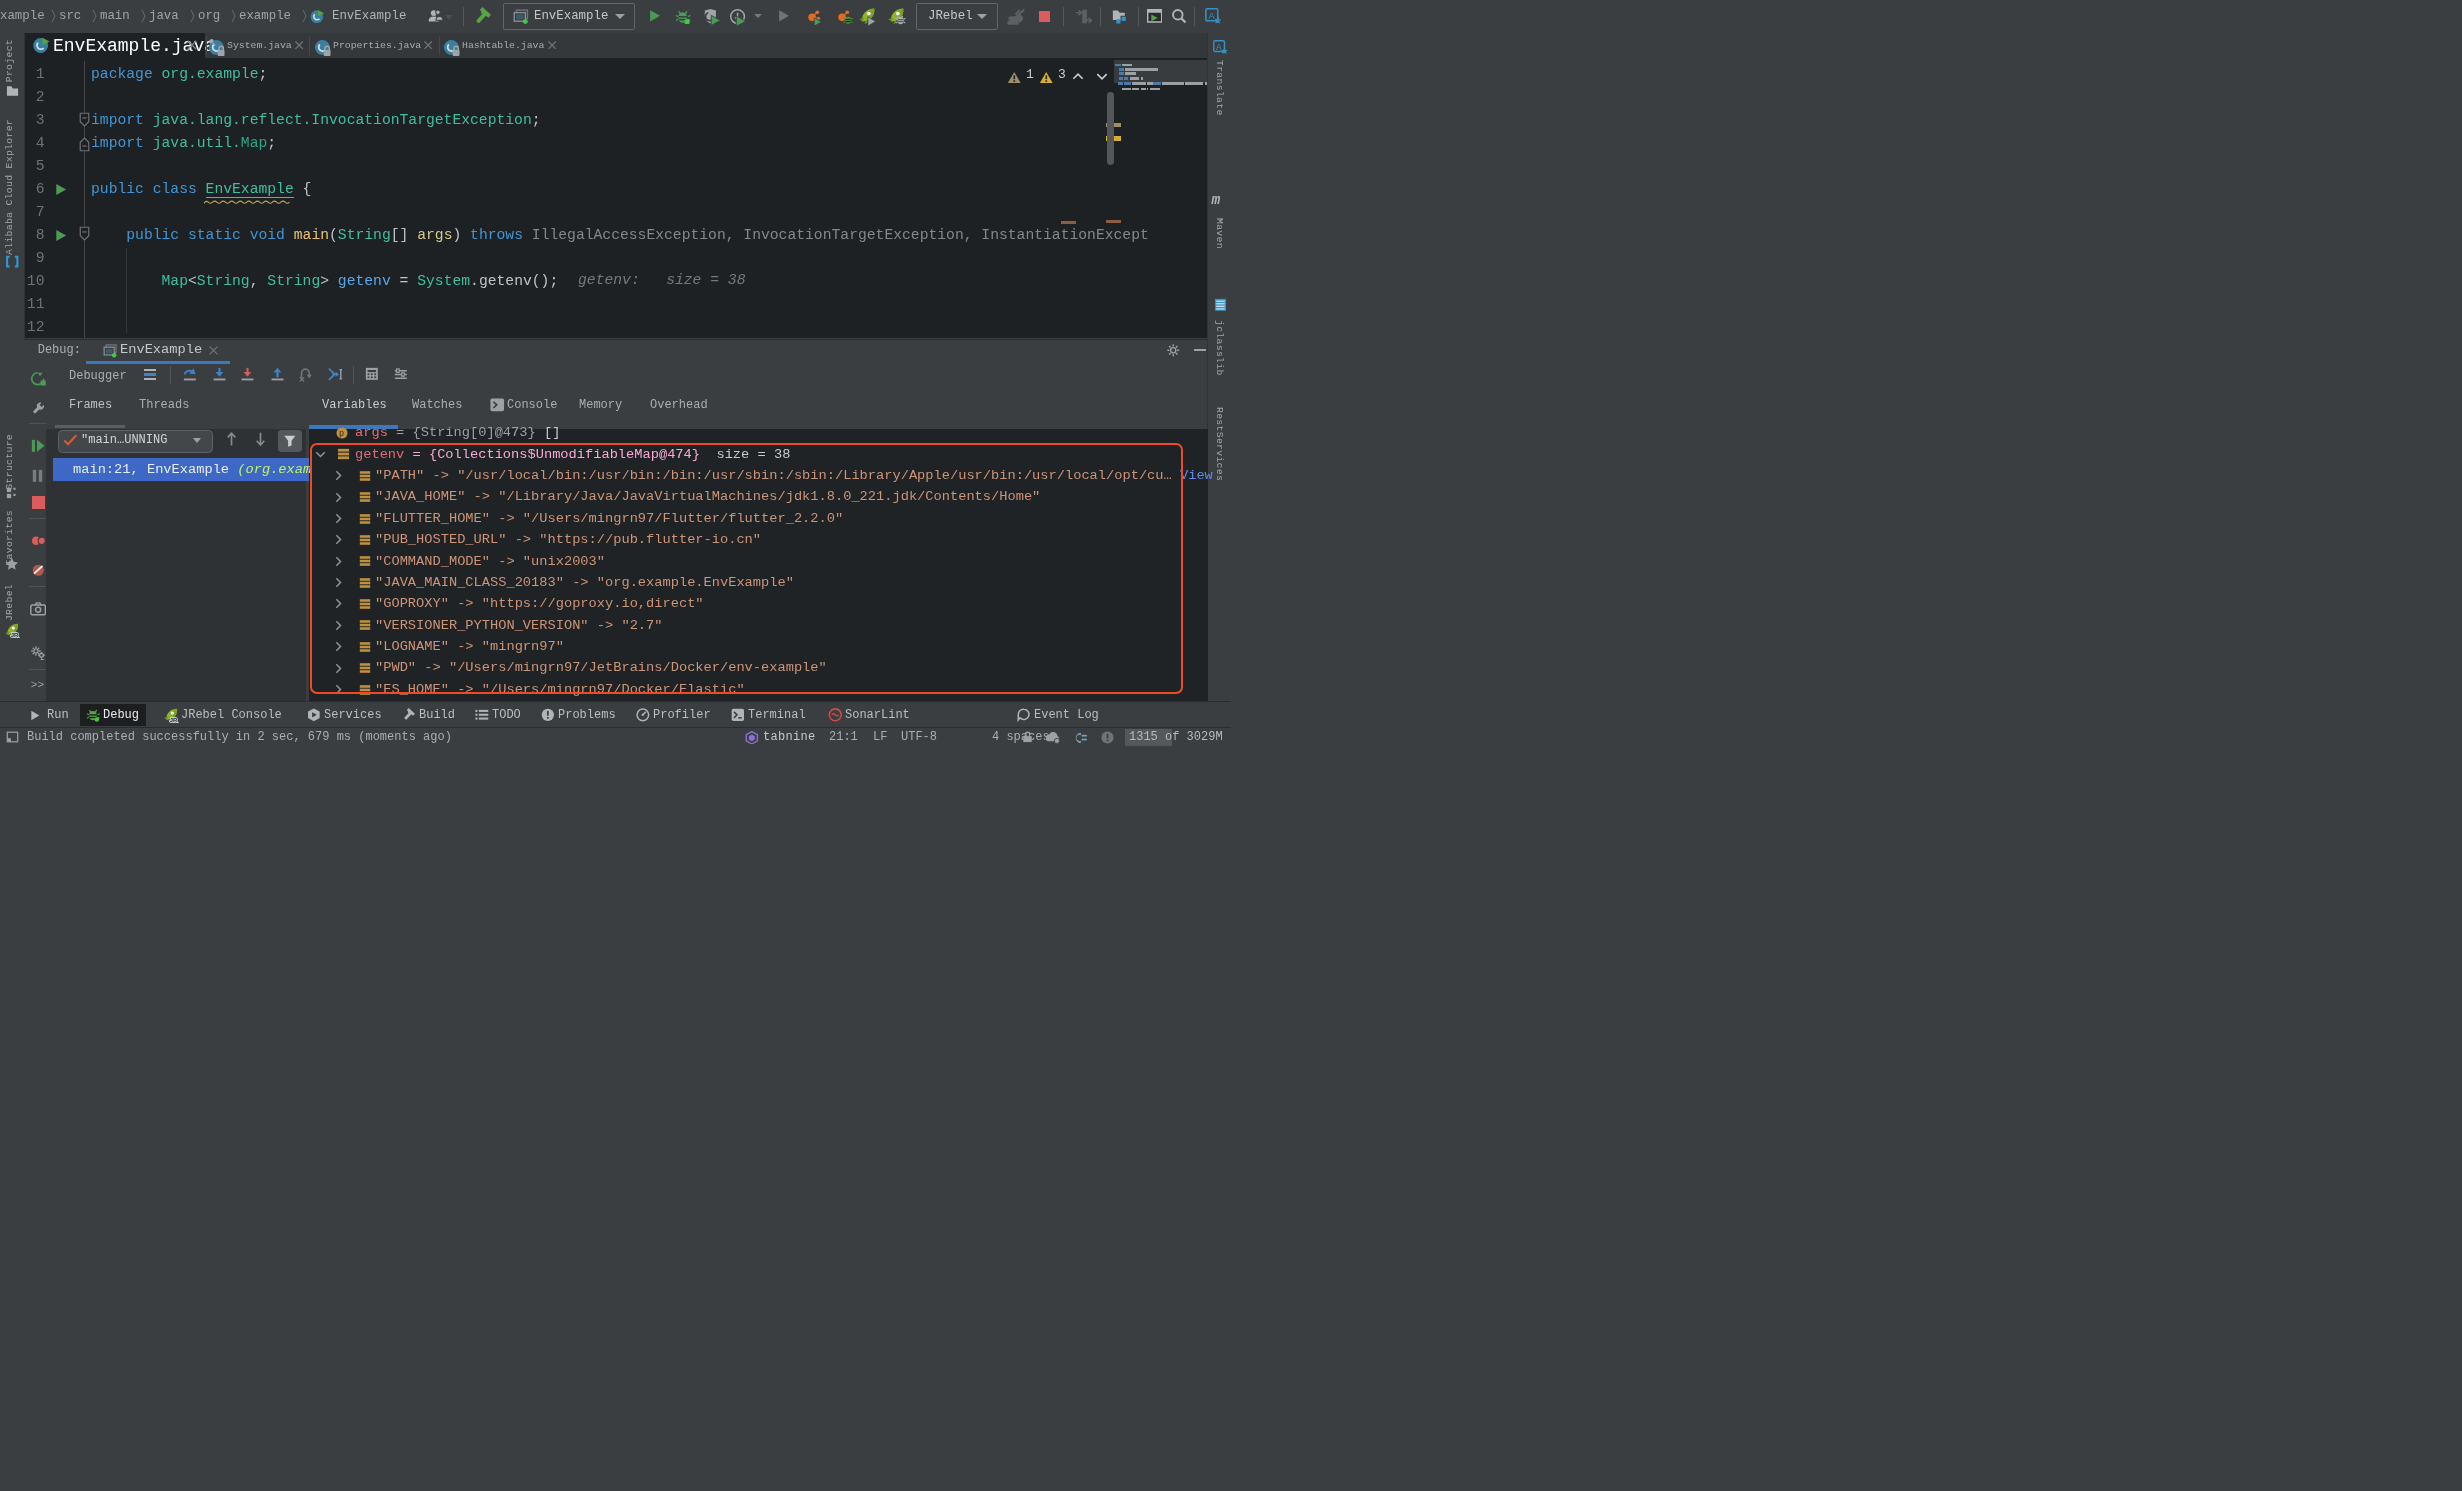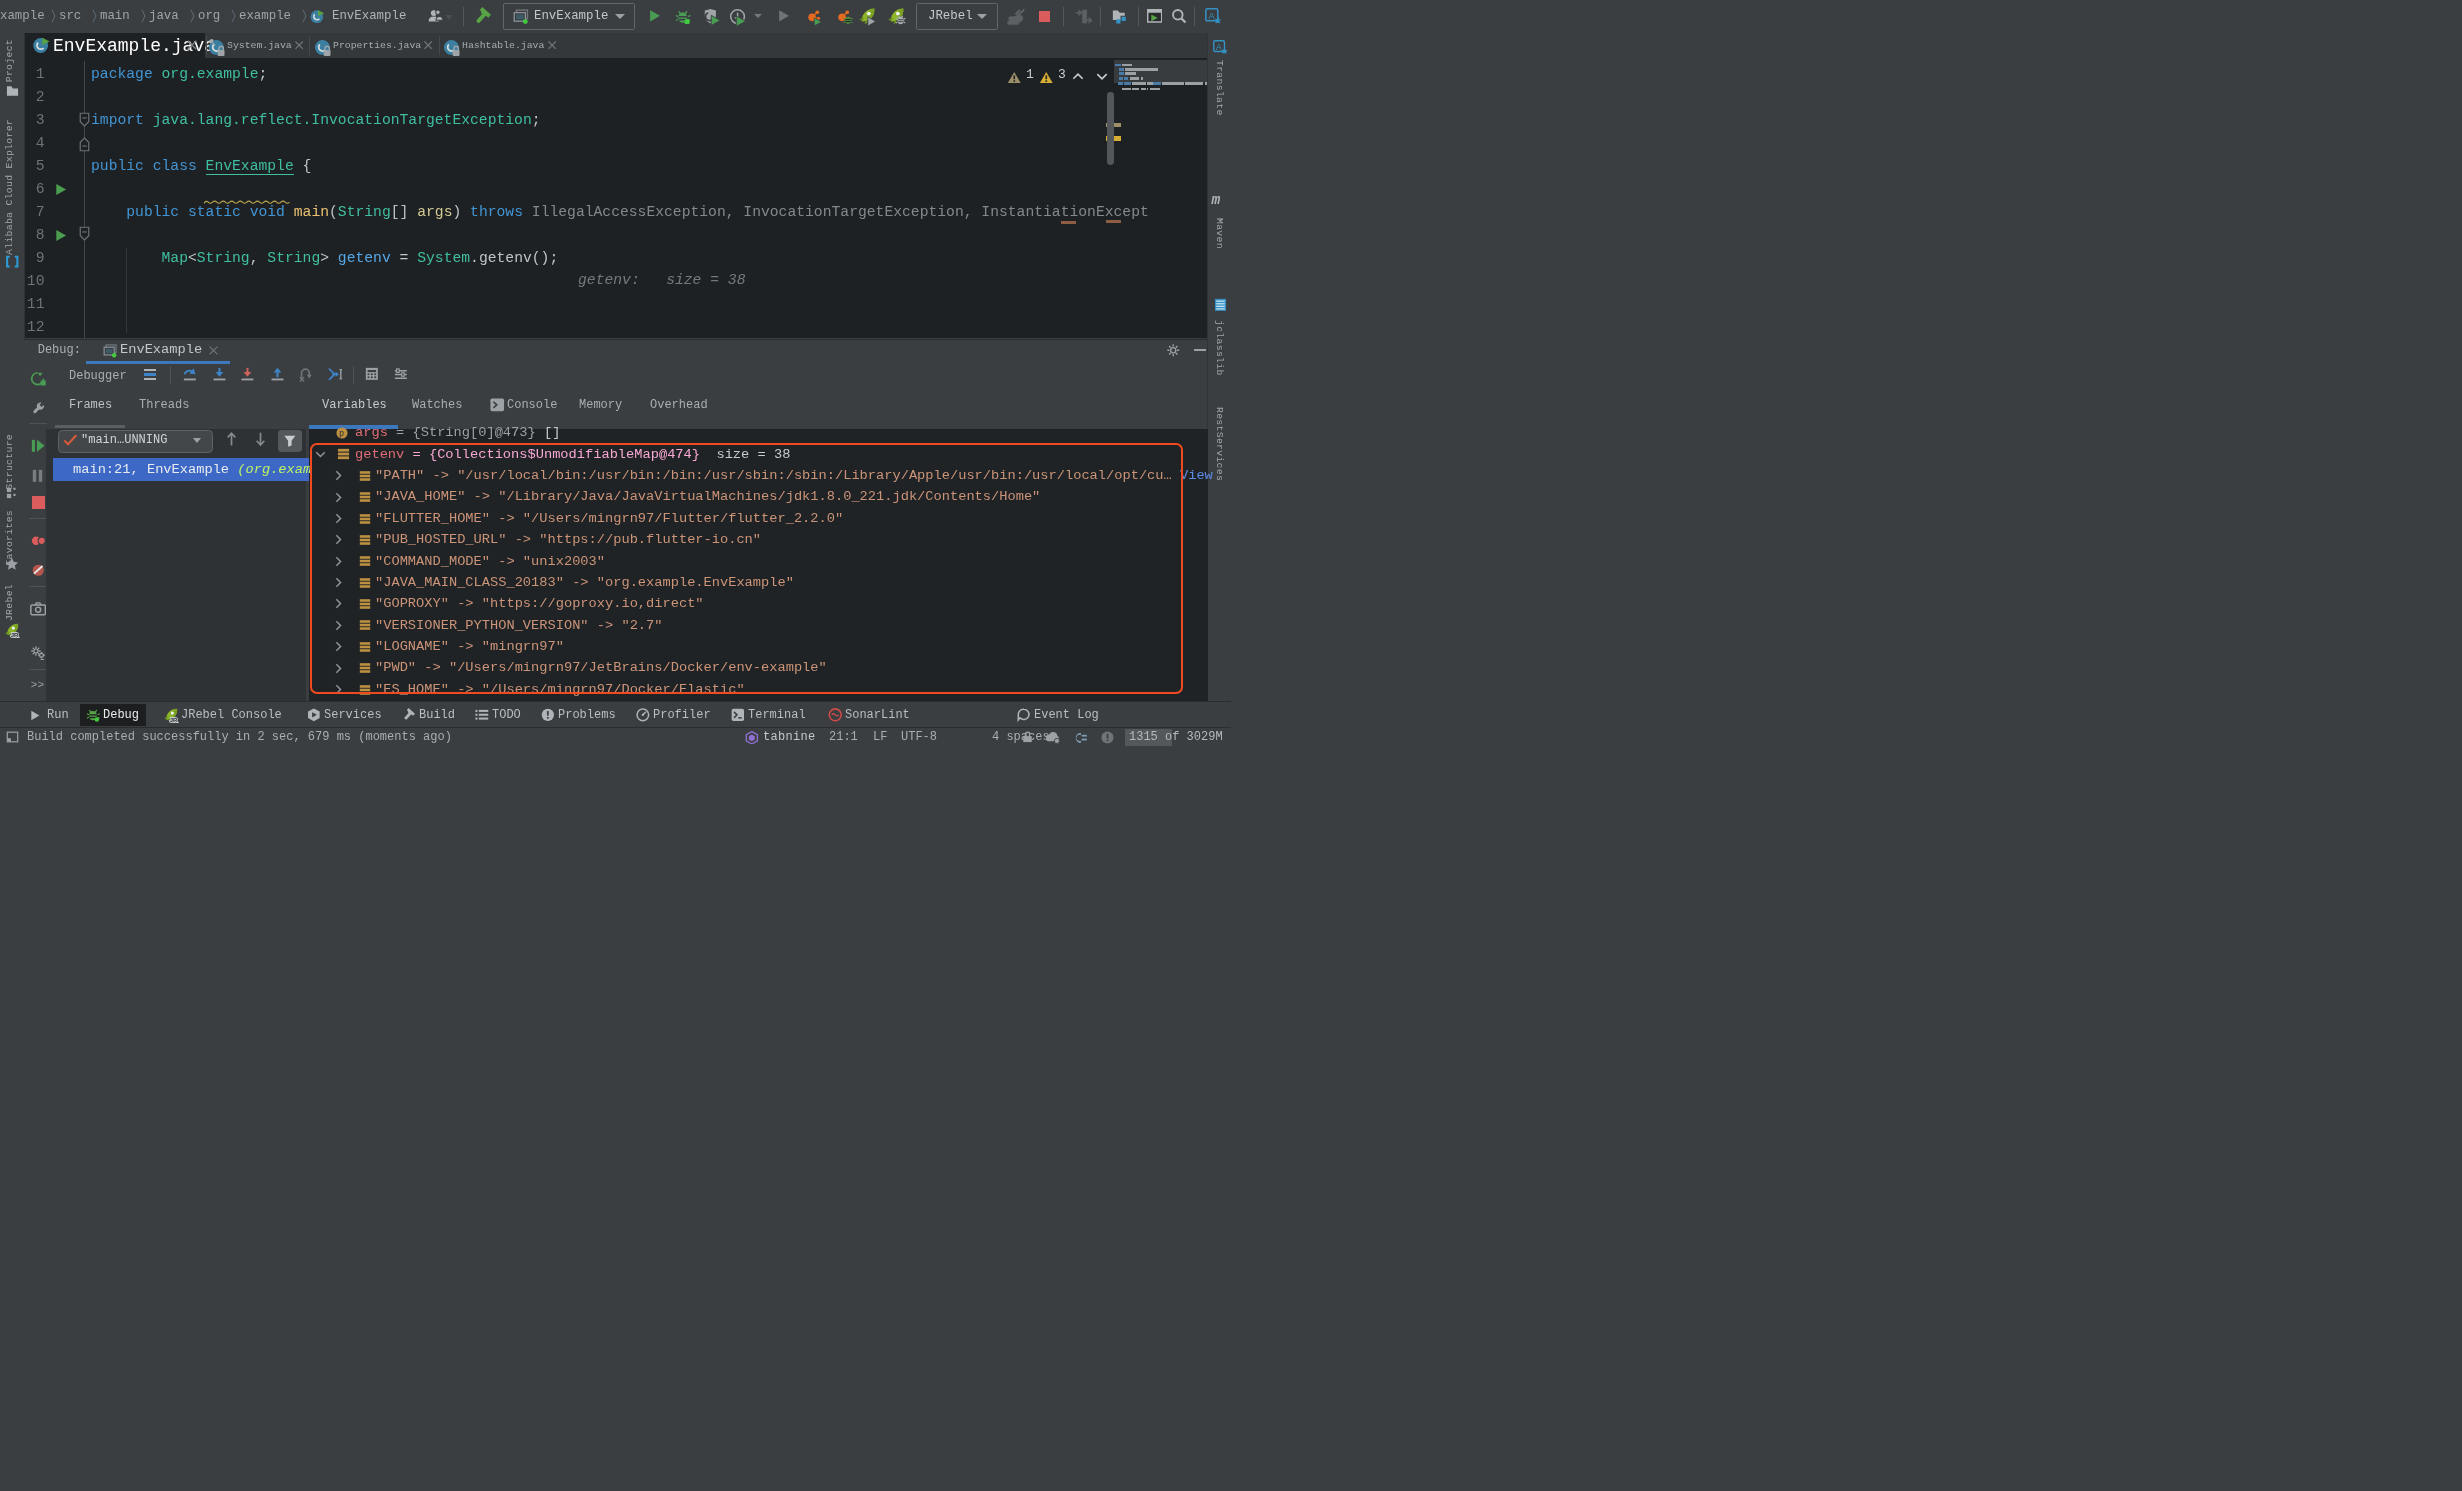--- a/index.html
+++ b/index.html
@@ -284,20 +284,21 @@
         <path d="M2.5 1.5 h10 v10 l-5 5 l-5 -5 Z" fill="#1E2123" stroke="#6E7276" stroke-width="1.4"></path>
         <path d="M5 7 h5" stroke="#6E7276" stroke-width="1.4"></path>
       </svg>
 
     <div class="abs" style="left:102px;top:190px;width:0.9px;height:85px;background:#33373A;"></div>
 
     <div class="abs" id="code" style="left:67px;top:5.2px;line-height:23px;">
       <div class="row"><span class="kw">package</span> <span class="cls">org.example</span><span class="pl">;</span></div>
       <div class="row">&nbsp;</div>
       <div class="row"><span class="kw">import</span> <span class="cls">java.lang.reflect.InvocationTargetException</span><span class="pl">;</span></div>
+      <div class="row"><span class="kw">import</span> <span class="cls">java.util.</span><span class="cls" style="color:#2FA58C;">Map</span><span class="pl">;</span></div>
       <div class="row">&nbsp;</div>
       <div class="row"><span class="kw">public class</span> <span class="cls" style="border-bottom:1.5px solid #3FBEA2;">EnvExample</span> <span class="pl">{</span></div>
       <div class="row">&nbsp;</div>
       <div class="row">    <span class="kw">public static void</span> <span class="ylw">main</span><span class="pl">(</span><span class="cls">String</span><span class="pl">[] </span><span class="prm">args</span><span class="pl">)</span> <span class="kw">throws</span> <span class="gray">IllegalAccessException, InvocationTargetException, InstantiationExcept</span></div>
       <div class="row">&nbsp;</div>
       <div class="row">        <span class="cls">Map</span><span class="pl">&lt;</span><span class="cls">String</span><span class="pl">, </span><span class="cls">String</span><span class="pl">&gt; </span><span style="color:#56A8E8;">getenv</span><span class="pl"> = </span><span class="cls">System</span><span class="pl">.getenv();</span></div>
       <div class="row">&nbsp;</div>
       <div class="row">&nbsp;</div>
     </div>
     <div class="abs row" style="left:554px;top:211px;line-height:23px;color:#75797E;font-style:italic;">getenv:   size = 38</div>

